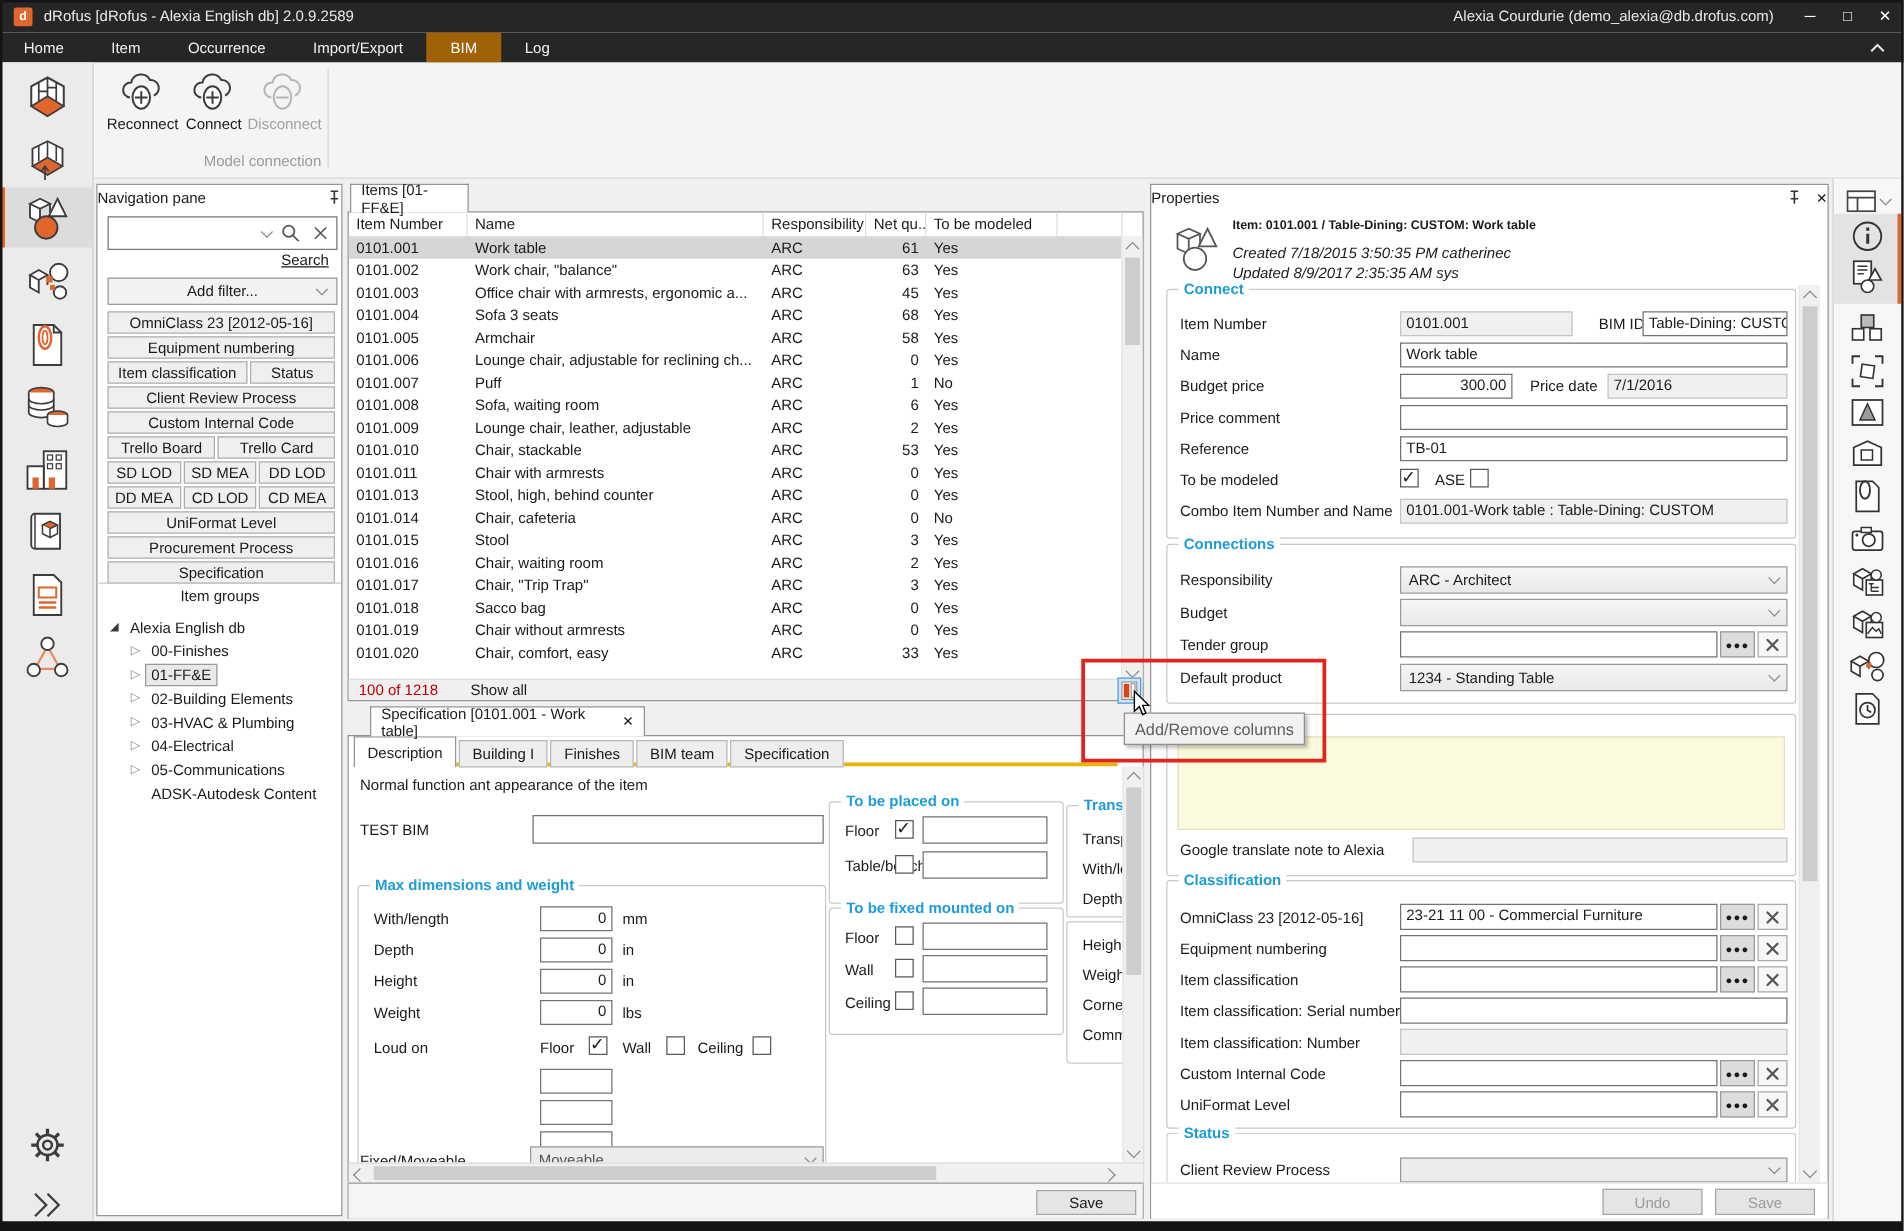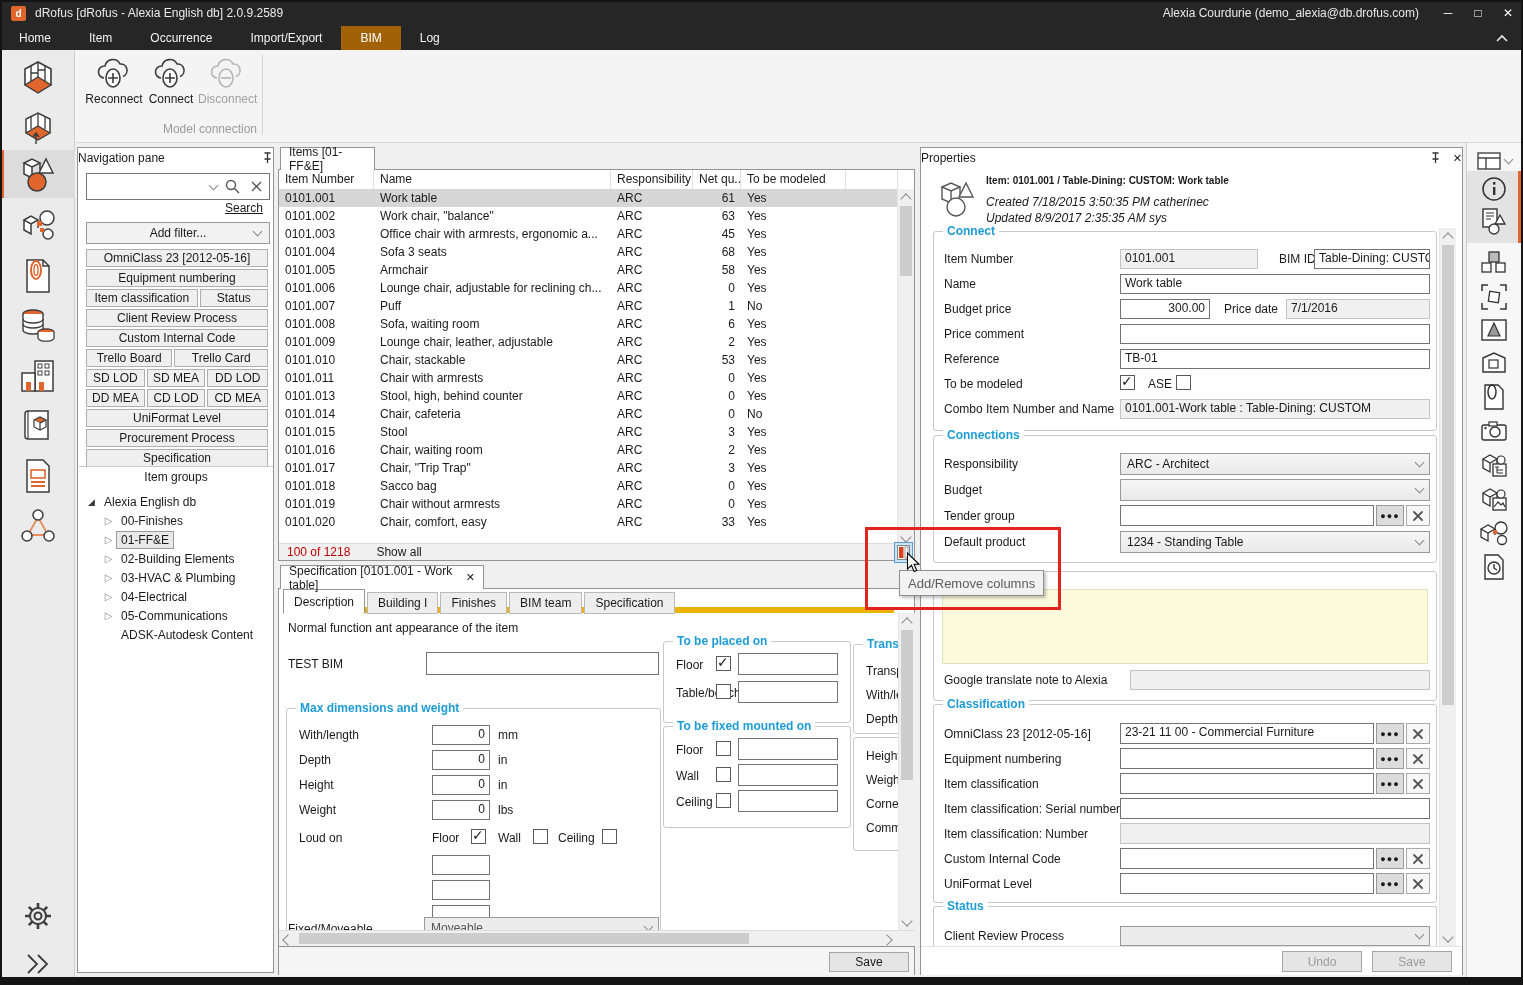--- a/index.html
+++ b/index.html
@@ -584,26 +584,26 @@
     <div class="sbar" style="bottom:0">
         <span class="chv down"></span>
       </div>
   </div>
   <div class="tstatus">
     <span style="color:#c00000">100 of 1218</span>
     <span>Show all</span>
   </div>
 </div>
 
-<div class="abs ptab" style="left:280px;top:565px;width:204px;height:24px">
+<div class="abs ptab" style="left:296px;top:565px;width:220px;height:24px">
   <span>Specification [0101.001 - Work table]</span>
   <span style="margin-left:8px;font-size:11px">✕</span>
 </div>
 <div class="abs panel" style="left:278px;top:588px;width:637px;height:387px">
-  <div class="abs" style="left:4px;top:0;right:20px;height:24px;display:flex;border-bottom:6px solid #eab308">
+  <div class="abs" style="left:4px;top:0;right:20px;height:24px;display:flex;border-bottom:3px solid #eab308">
     <div class="subtab active">Description</div>
     <div class="subtab">Building I</div>
     <div class="subtab">Finishes</div>
     <div class="subtab">BIM team</div>
     <div class="subtab">Specification</div>
   </div>
 
   <div class="abs" style="left:0;top:24px;width:619px;height:317px;overflow:hidden">
     <div class="lb" style="left:9px;top:8px">Normal function ant appearance of the item</div>
     <div class="lb" style="left:9px;top:44px">TEST BIM</div>

